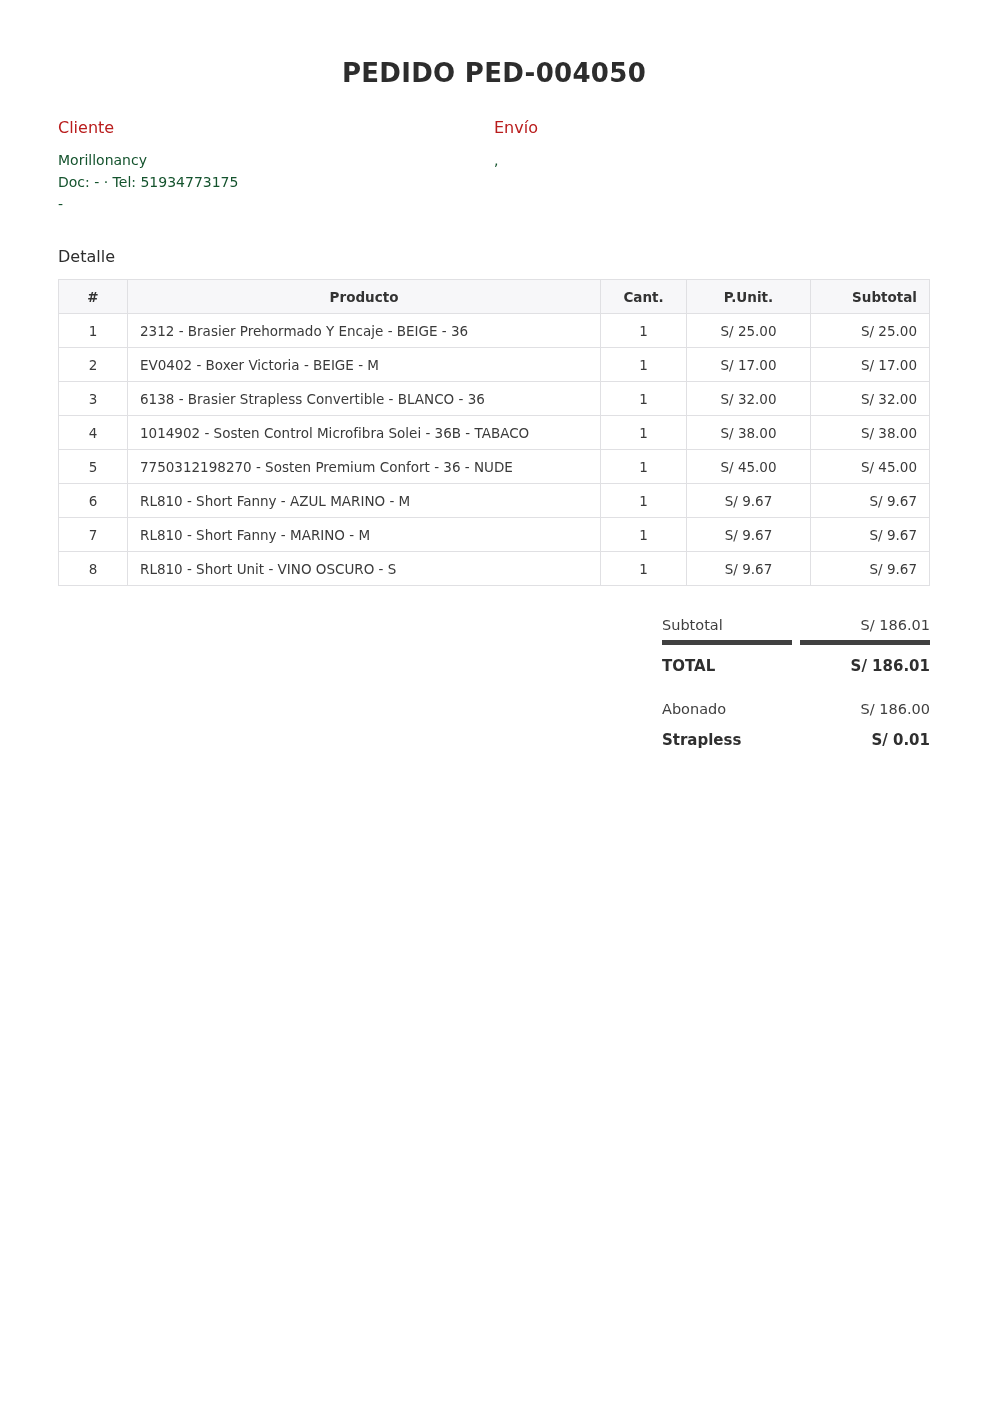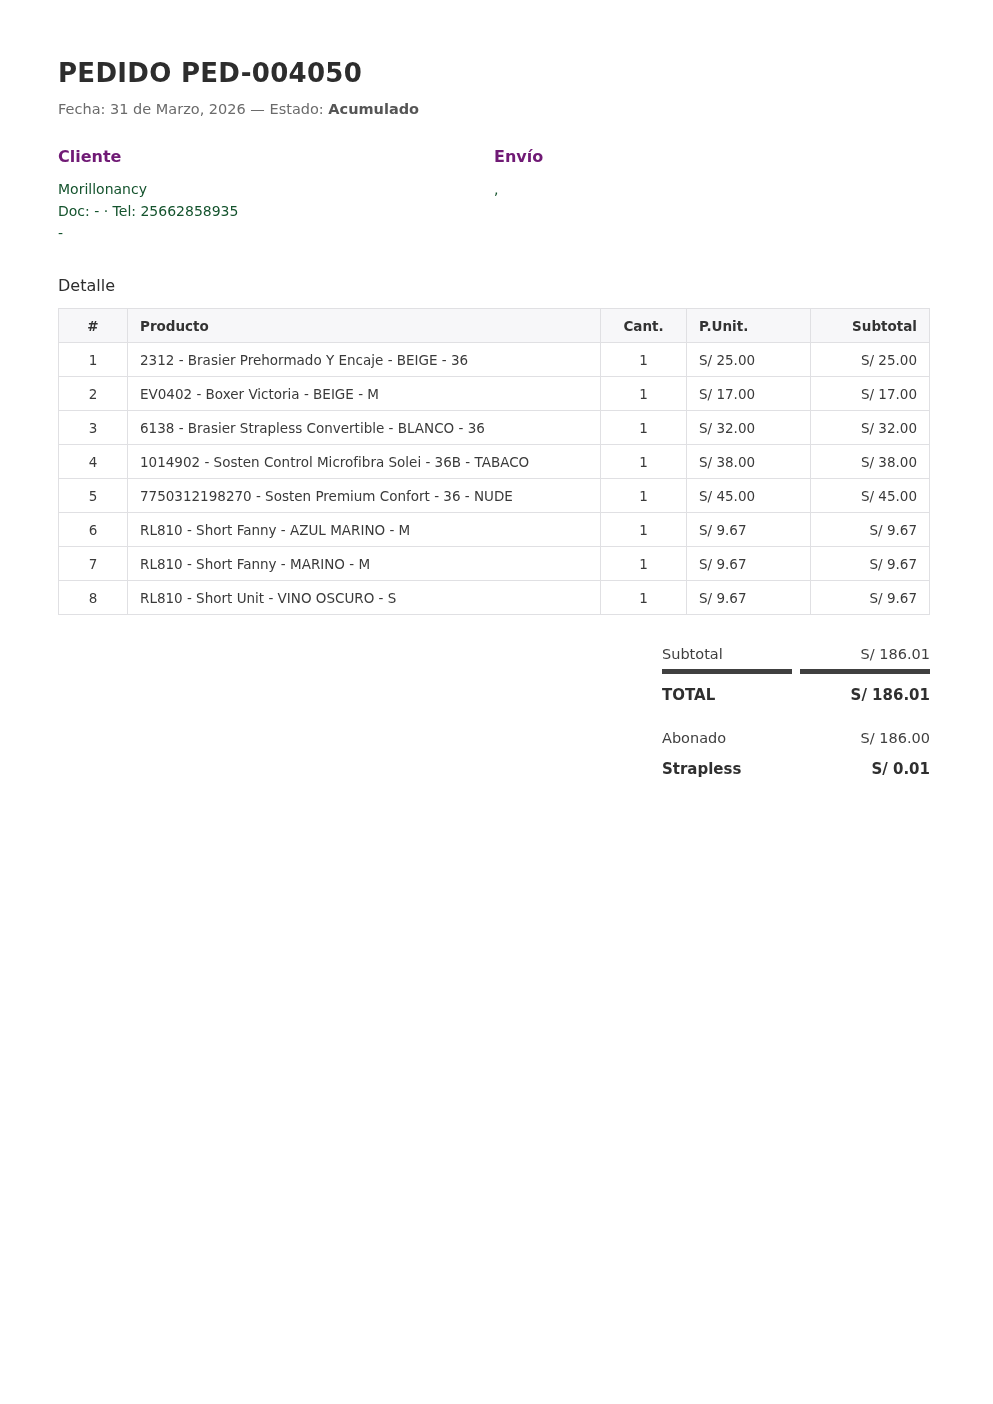--- a/index.html
+++ b/index.html
@@ -17,39 +17,40 @@
     padding: 58px 63px 0 58px;
   }
 
   
   .doc-title {
     margin: 0;
     font-size: 26px;
     font-weight: bold;
     color: #2d2d2d;
     letter-spacing: 0.3px;
+    text-align: center;
   }
   .doc-meta {
     margin-top: 13px;
     font-size: 14.5px;
     color: #6b6b6b;
   }
   .doc-meta strong { color: #555555; }
 
   
   .parties {
     display: grid;
     grid-template-columns: 1fr 1fr;
     margin-top: 30px;
   }
   .party h3 {
     margin: 0 0 12px 0;
     font-size: 16px;
-    font-weight: bold;
-    color: #701a75;
+    font-weight: normal;
+    color: #b91c1c;
   }
   .party .line {
     font-size: 14px;
     line-height: 22px;
     color: #14532d;
   }
 
   
   .detalle-heading {
     margin: 32px 0 0 0;
@@ -69,23 +70,23 @@
     padding: 8px 12px;
     height: 34px;
   }
   table.detalle thead th {
     background: #f7f7f9;
     font-weight: bold;
     color: #333333;
   }
   .c-num  { width: 69px;  text-align: center; }
   .c-prod { text-align: left; }
-  th.c-prod { }
+  th.c-prod { text-align: center; }
   .c-cant { width: 86px;  text-align: center; margin-left: 13px; }
-  .c-punit{ width: 124px; text-align: left; margin-left: 31px; }
+  .c-punit{ width: 124px; text-align: center; margin-left: 31px; }
   .c-sub  { width: 119px; text-align: right; }
 
   
   .totals {
     width: 268px;
     margin: 24px 0 0 auto;
     font-size: 14.5px;
     color: #3f3f3f;
   }
   .trow {
@@ -112,30 +113,26 @@
     font-size: 15px;
   }
 </style>
 </head>
 <body>
 
 <div class="page">
 
   <h1 class="doc-title">PEDIDO PED-004050</h1>
 
-  <div class="doc-meta">
-    <span>Fecha: 31 de Marzo, 2026 — Estado:</span>
-    <strong>Acumulado</strong>
-  </div>
 
   <div class="parties">
     <div class="party">
       <h3>Cliente</h3>
       <div class="line">Morillonancy</div>
-      <div class="line">Doc: - · Tel: 25662858935</div>
+      <div class="line">Doc: - · Tel: 51934773175</div>
       <div class="line">-</div>
     </div>
     <div class="party">
       <h3>Envío</h3>
       <div class="line">,</div>
     </div>
   </div>
 
   <h3 class="detalle-heading">Detalle</h3>
 

